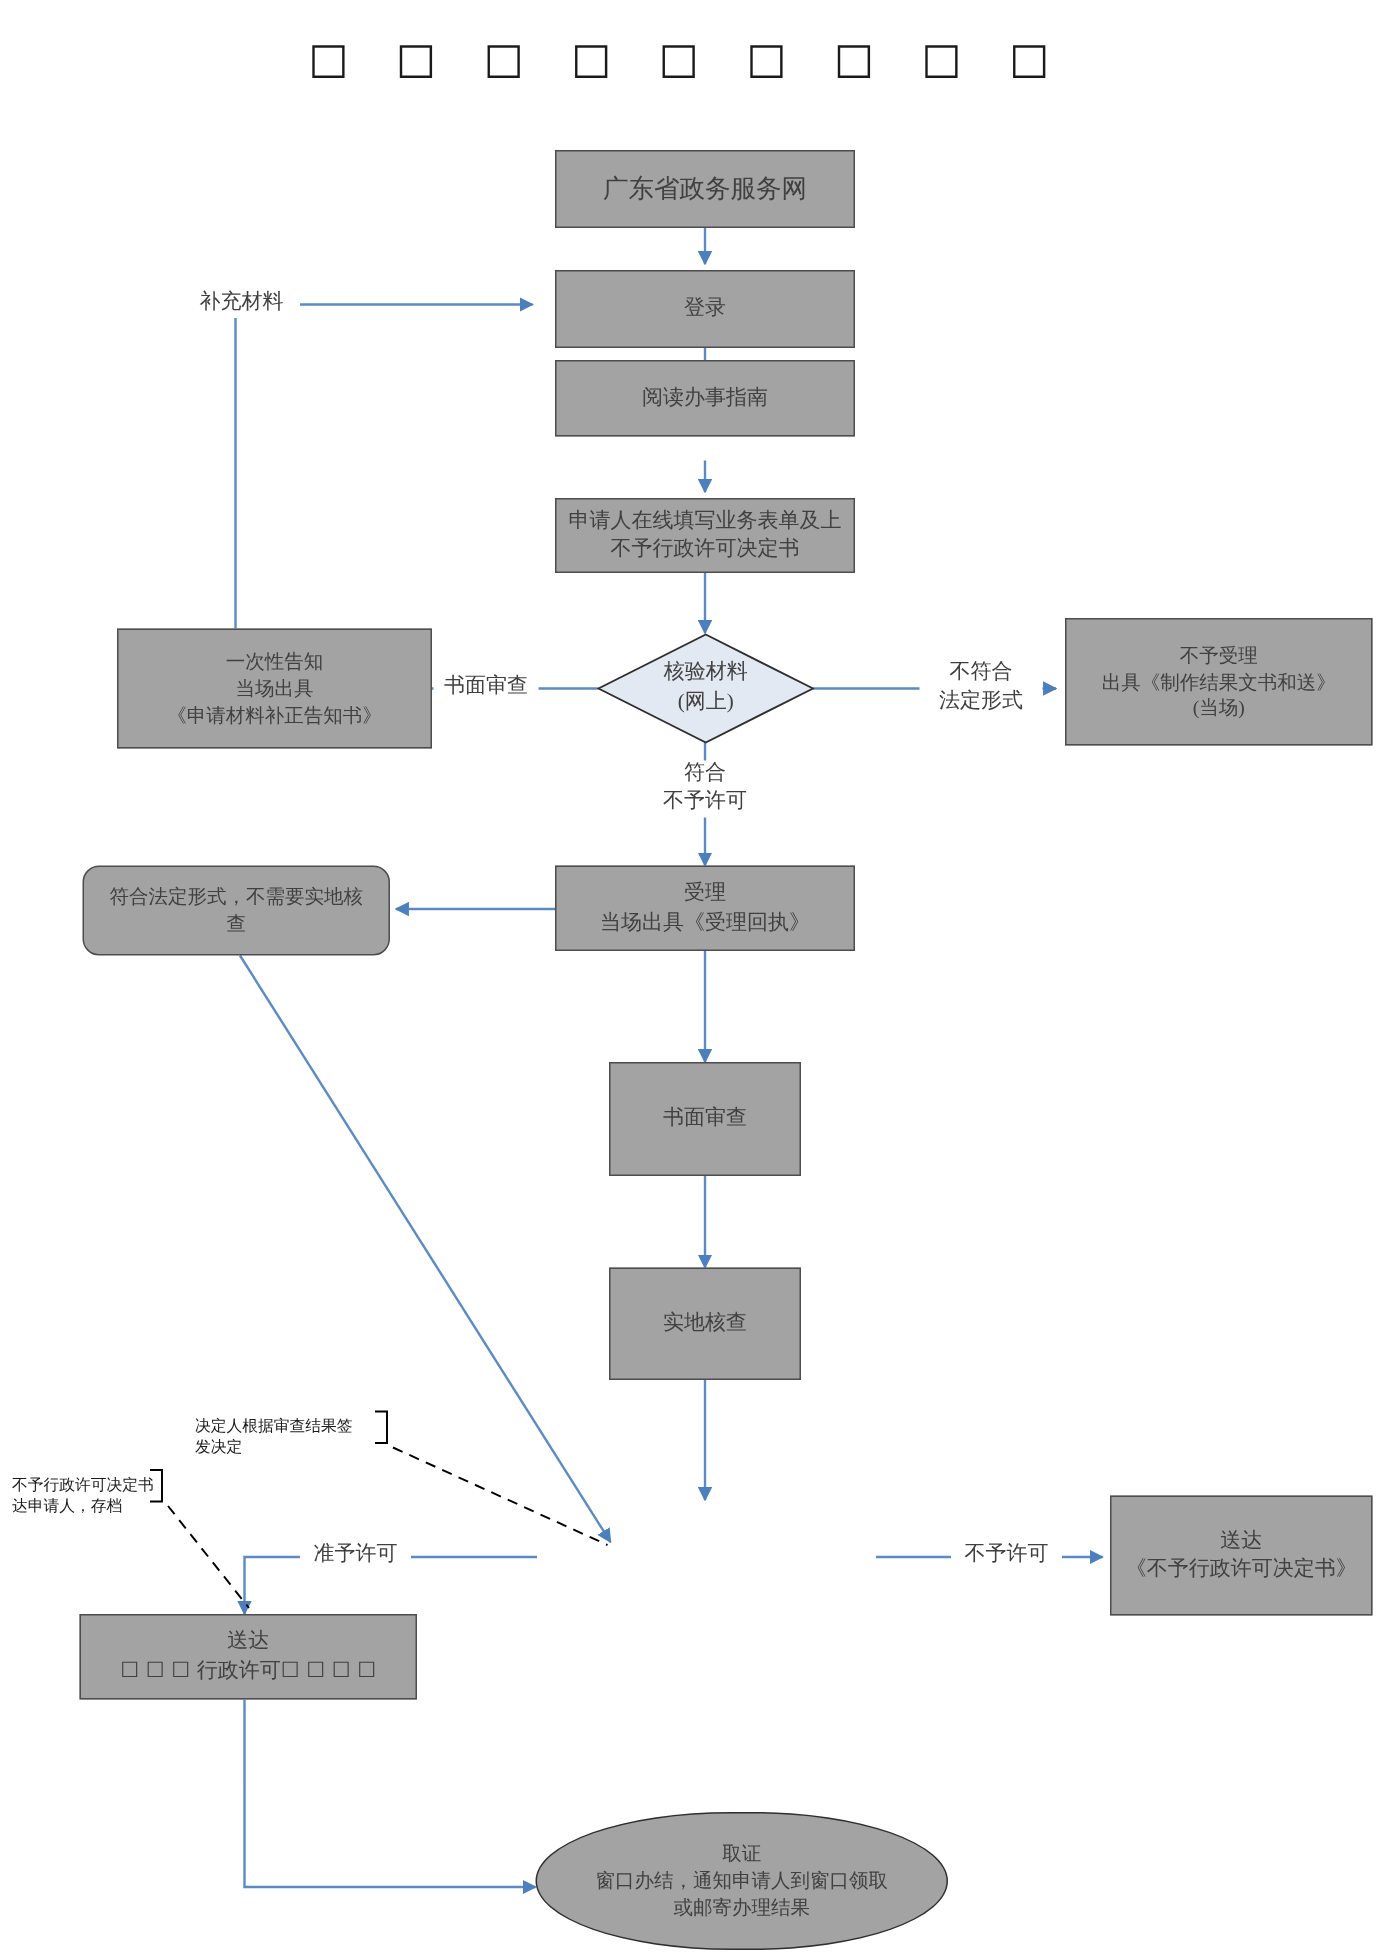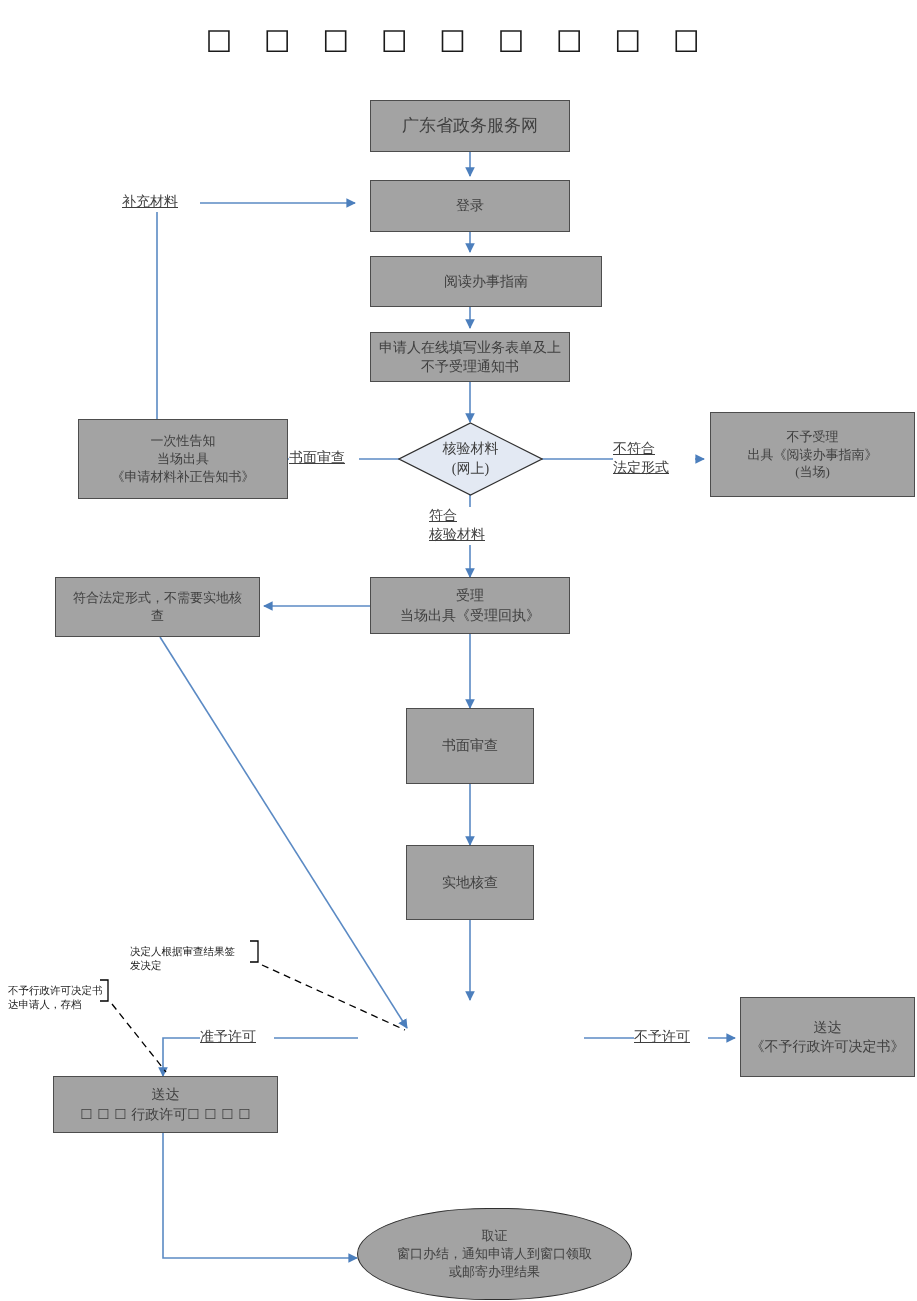--- a/index.html
+++ b/index.html
@@ -72,25 +72,24 @@
     font-size: 14px;
     color: #404040;
     line-height: 1.4;
   }
 
   .edge-label {
     position: absolute;
     font-size: 14px;
     color: #3f3f3f;
     white-space: pre-line;
-    text-align: left;
+    text-align: center;
     line-height: 1.35;
     background: #ffffff;
     z-index: 4;
-    text-decoration: underline;
   }
 
   .callout {
     position: absolute;
     font-size: 10.5px;
     color: #1a1a1a;
     line-height: 1.38;
     white-space: pre-line;
     z-index: 4;
     font-family: "Liberation Sans", "DejaVu Sans", sans-serif;
@@ -169,45 +168,45 @@
     <g stroke="#000000" stroke-width="1.3" fill="none">
       <path d="M 250 941 L 258 941 L 258 962 L 250 962"></path>
       <path d="M 100 980 L 108 980 L 108 1001 L 100 1001"></path>
     </g>
   </svg>
 
   <div class="node big" style="left:370px; top:100px; width:200px; height:52px;">广东省政务服务网</div>
 
   <div class="node norm" style="left:370px; top:180px; width:200px; height:52px;">登录</div>
 
-  <div class="node norm" style="left:370px; top:256px; width:232px; height:51px;">阅读办事指南</div>
+  <div class="node norm" style="left:370px; top:240px; width:200px; height:51px;">阅读办事指南</div>
 
   <div class="node norm" style="left:370px; top:332px; width:200px; height:50px;">申请人在线填写业务表单及上
-不予受理通知书</div>
+不予行政许可决定书</div>
 
   <div class="diamond-wrap" style="left:398px; top:422px; width:145px; height:74px;">
     <svg width="145" height="74">
       <polygon points="72.5,1 144,37 72.5,73 1,37" fill="#e3e9f3" stroke="#2f2f2f" stroke-width="1.3"></polygon>
     </svg>
     <div class="diamond-label">核验材料
 (网上)</div>
   </div>
 
   <div class="node small" style="left:55px; top:419px; width:210px; height:80px;margin-left:23px;">一次性告知
 当场出具
 《申请材料补正告知书》</div>
 
   <div class="node small" style="left:710px; top:412px; width:205px; height:85px;">不予受理
-出具《阅读办事指南》
+出具《制作结果文书和送》
 (当场)</div>
 
   <div class="node norm" style="left:370px; top:577px; width:200px; height:57px;">受理
 当场出具《受理回执》</div>
 
-  <div class="node small" style="left:55px; top:577px; width:205px; height:60px;">符合法定形式，不需要实地核
+  <div class="node small" style="left:55px; top:577px; width:205px; height:60px;border-radius:11px;">符合法定形式，不需要实地核
 查</div>
 
   <div class="node norm" style="left:406px; top:708px; width:128px; height:76px;">书面审查</div>
 
   <div class="node norm" style="left:406px; top:845px; width:128px; height:75px;">实地核查</div>
 
 
   <div class="node norm" style="left:740px; top:997px; width:175px; height:80px;">送达
 《不予行政许可决定书》</div>
 
@@ -219,21 +218,21 @@
 或邮寄办理结果</div>
 
   <div class="edge-label" style="left:122px; top:193px; width:78px;">补充材料</div>
 
   <div class="edge-label" style="left:289px; top:449px; width:70px;">书面审查</div>
 
   <div class="edge-label" style="left:613px; top:440px; width:82px;">不符合
 法定形式</div>
 
   <div class="edge-label" style="left:429px; top:507px; width:82px;">符合
-核验材料</div>
+不予许可</div>
 
   <div class="edge-label" style="left:200px; top:1028px; width:74px;">准予许可</div>
 
   <div class="edge-label" style="left:634px; top:1028px; width:74px;">不予许可</div>
 
   <div class="callout" style="left:130px; top:944px; width:122px;">决定人根据审查结果签
 发决定</div>
 
   <div class="callout" style="left:8px; top:983px; width:95px;">不予行政许可决定书
 达申请人，存档</div>

